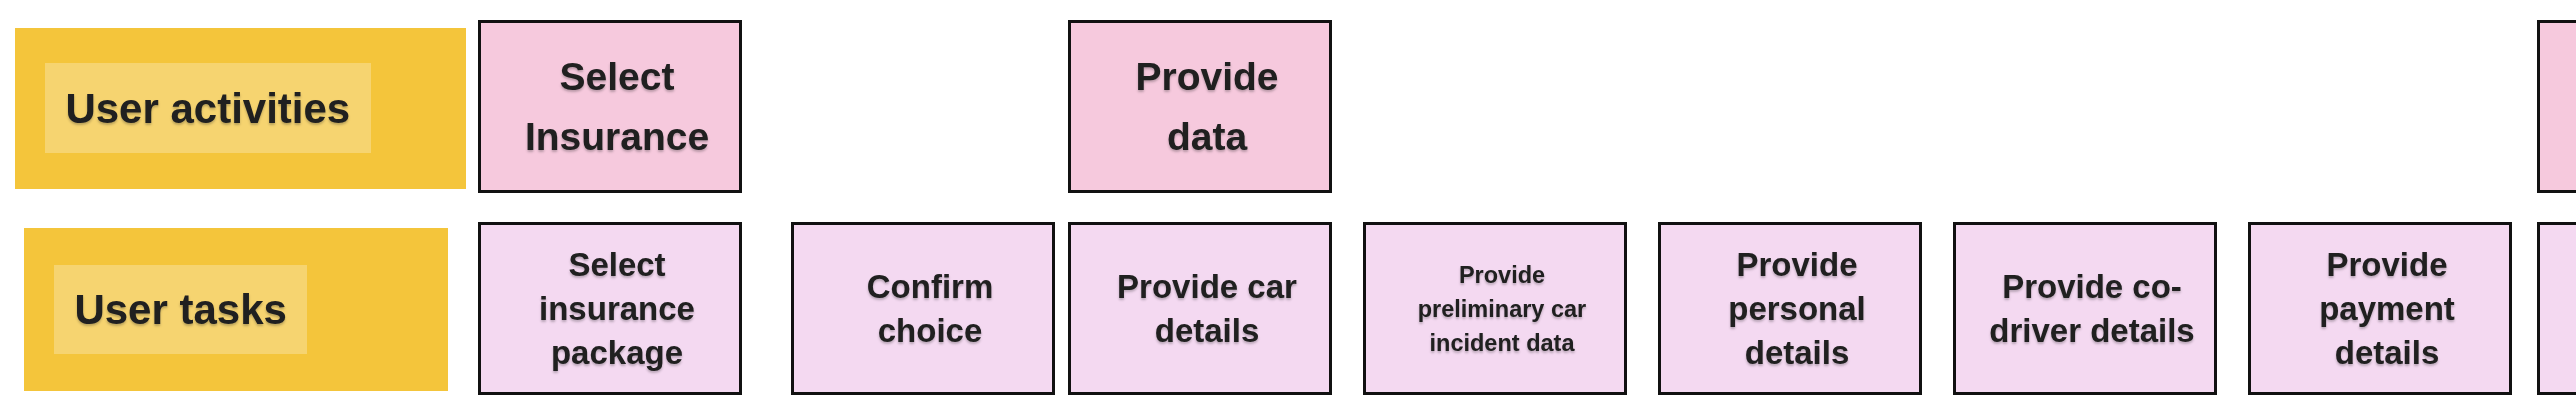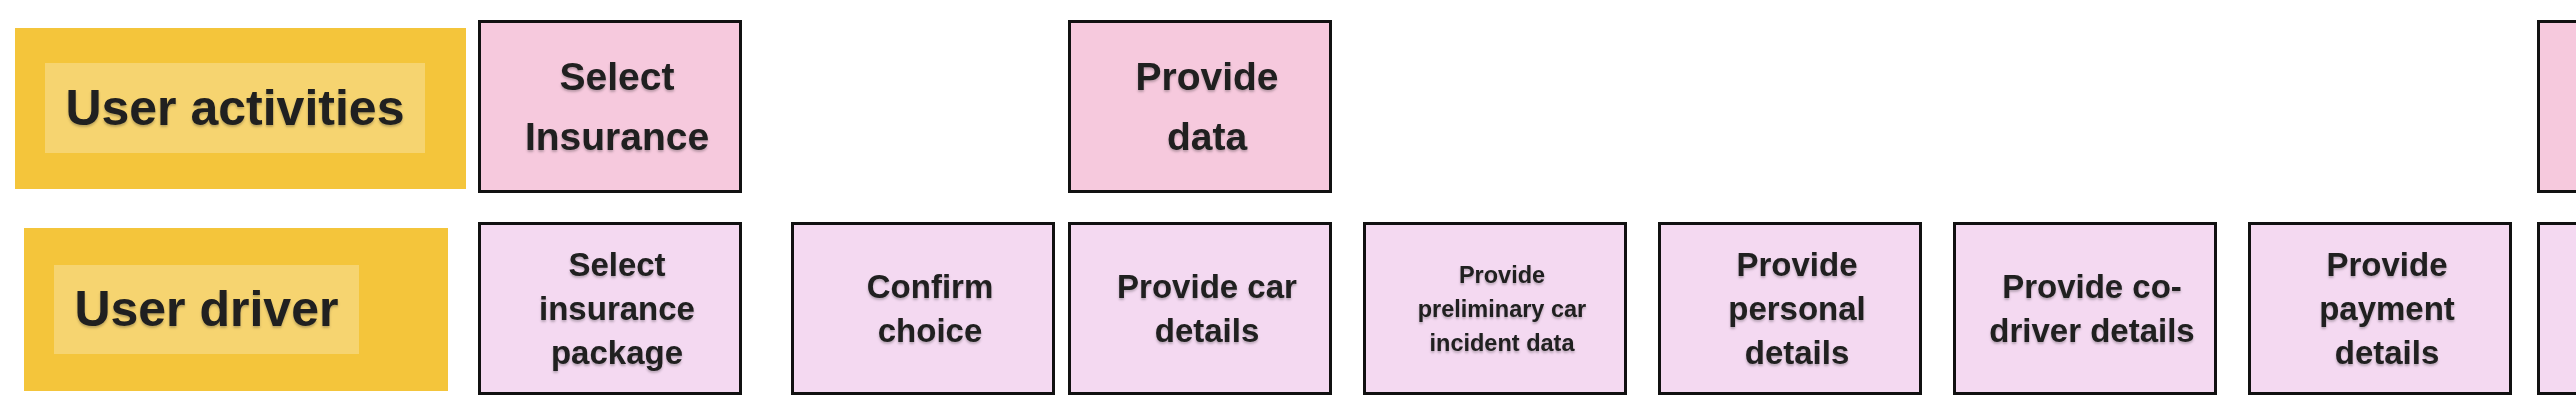--- a/index.html
+++ b/index.html
@@ -20,21 +20,21 @@
     justify-content: flex-start;
     padding-left: 30px;
     box-sizing: border-box;
   }
   .label-activities { left: 15px; top: 27.5px;  width: 451px; height: 161px; }
   .label-tasks      { left: 24px; top: 228px; width: 424px; height: 163px; }
   .label-text {
     display: inline-block;
     background: #f6d470;
     color: #202020;
-    font-size: 50px;
+    font-size: 42px;
     font-weight: 700;
     line-height: 55px;
     padding: 17.3px 20.4px;
     white-space: pre-line;
     text-shadow: 0 2.4px 2.4px rgba(32,32,32,0.28);
   }
 
   
   .card {
     position: absolute;
@@ -67,21 +67,21 @@
 </style>
 </head>
 <body>
 
 <div>
 
   <div class="label-box label-activities">
     <span class="label-text">User activities</span>
   </div>
   <div class="label-box label-tasks">
-    <span class="label-text">User driver</span>
+    <span class="label-text">User tasks</span>
   </div>
 
   <div class="card activity col1">
     <div class="card-text">Select
 Insurance</div>
   </div>
   <div class="card activity col3">
     <div class="card-text">Provide
 data</div>
   </div>

